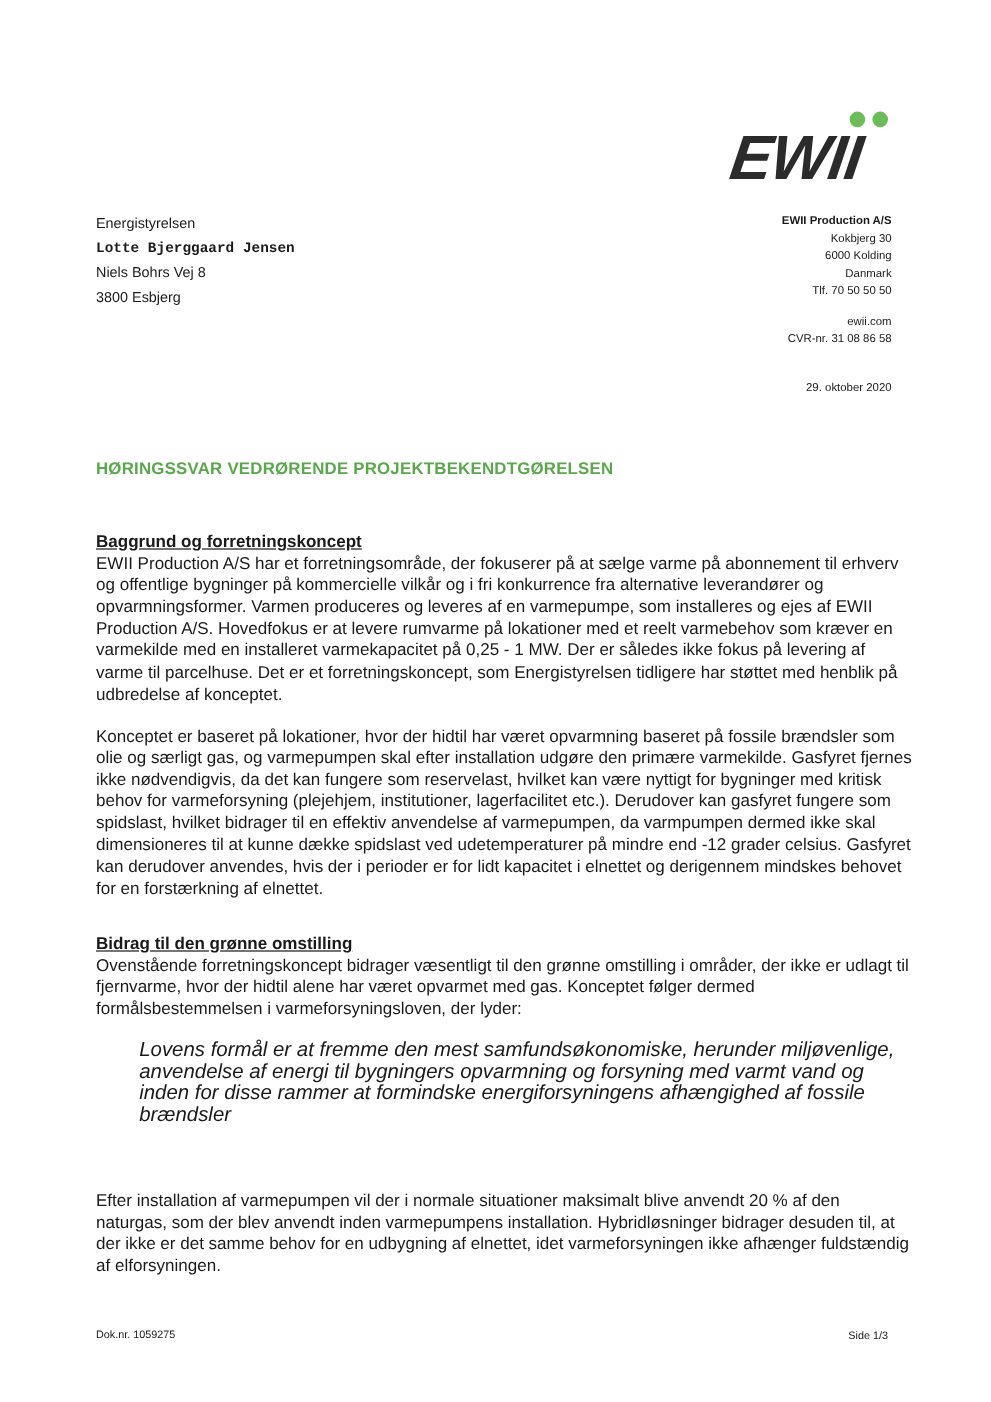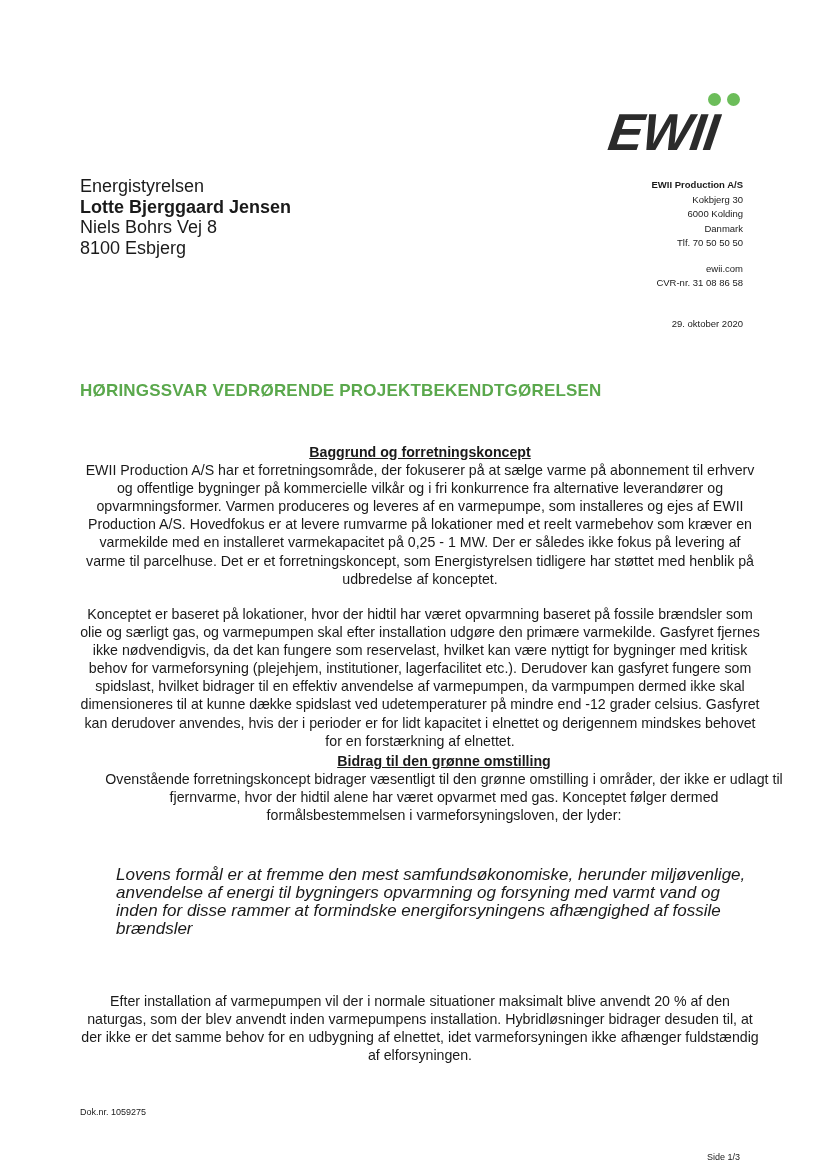--- a/index.html
+++ b/index.html
@@ -4,50 +4,50 @@
 <style>
   html, body { margin:0; padding:0; background:#ffffff; }
   body { width:826px; height:1168px; position:relative; overflow:hidden;
          font-family:"Liberation Sans", sans-serif; color:#1a1a1a; }
   .logo { position:absolute; left:609px; top:90px; width:135px; height:70px; }
   .logo-dots { position:absolute; right:4px; top:3px; display:flex; gap:6px; }
   .logo-dot { width:13px; height:13px; border-radius:50%; background:#6cbd5a; }
   .logo-text { position:absolute; left:0; top:16px; font-family:"Liberation Sans", sans-serif;
                font-weight:bold; font-style:italic; font-size:52px; line-height:52px;
                color:#2b2b2b; letter-spacing:-1px; transform:skewX(-8deg); }
-  .recipient { position:absolute; left:80px; top:176px; font-size:18px; line-height:20.5px; }
-  .recipient .bold { font-weight:bold; }
+  .recipient { position:absolute; left:80px; top:176px; font-size:12px; line-height:20.5px; }
+  .recipient .bold { font-weight:bold;font-family:Liberation Mono, monospace; }
   .sender { position:absolute; right:83px; top:178px; text-align:right; font-size:9.5px; line-height:14.5px; }
   .sender .bold { font-weight:bold;text-align:center; }
   .sender .gap { height:11px; }
   .date { position:absolute; right:83px; top:318px; font-size:9.5px; }
   .title { position:absolute; left:80px; top:380px; color:#5aa84c; font-weight:bold;
-           font-size:17px; line-height:21px; letter-spacing:0.2px;text-align:center; }
-  .body { position:absolute; left:80px; width:680px; font-size:14.2px; line-height:18.1px;text-align:center; }
+           font-size:14px; line-height:21px; letter-spacing:0.2px;text-align:center; }
+  .body { position:absolute; left:80px; width:680px; font-size:14.2px; line-height:18.1px; }
   .heading { font-weight:bold; text-decoration:underline; }
   .quote { position:absolute; left:116px; width:640px; font-style:italic; font-size:17px; line-height:18.1px; }
   .footer-left { position:absolute; left:80px; top:1107px; font-size:9px; }
-  .footer-right { position:absolute; right:86px; top:1108px; font-size:9px;margin-top:44px; }
+  .footer-right { position:absolute; right:86px; top:1108px; font-size:9px; }
 </style>
 </head>
 <body>
 
 <div class="logo">
   <div class="logo-dots">
     <div class="logo-dot"></div>
     <div class="logo-dot"></div>
   </div>
   <div class="logo-text">EWII</div>
 </div>
 
 <div class="recipient">
   <div>Energistyrelsen</div>
   <div class="bold">Lotte Bjerggaard Jensen</div>
   <div>Niels Bohrs Vej 8</div>
-  <div>8100 Esbjerg</div>
+  <div>3800 Esbjerg</div>
 </div>
 
 <div class="sender">
   <div class="bold">EWII Production A/S</div>
   <div>Kokbjerg 30</div>
   <div>6000 Kolding</div>
   <div>Danmark</div>
   <div>Tlf. 70 50 50 50</div>
   <div class="gap"></div>
   <div>ewii.com</div>
@@ -62,21 +62,21 @@
 
 <div class="body" style="top:443px;">
   <div class="heading">Baggrund og forretningskoncept</div>
   <div>EWII Production A/S har et forretningsområde, der fokuserer på at sælge varme på abonnement til erhverv og offentlige bygninger på kommercielle vilkår og i fri konkurrence fra alternative leverandører og opvarmningsformer. Varmen produceres og leveres af en varmepumpe, som installeres og ejes af EWII Production A/S. Hovedfokus er at levere rumvarme på lokationer med et reelt varmebehov som kræver en varmekilde med en installeret varmekapacitet på 0,25 - 1 MW. Der er således ikke fokus på levering af varme til parcelhuse. Det er et forretningskoncept, som Energistyrelsen tidligere har støttet med henblik på udbredelse af konceptet.</div>
 </div>
 
 <div class="body" style="top:605px;">
   <div>Konceptet er baseret på lokationer, hvor der hidtil har været opvarmning baseret på fossile brændsler som olie og særligt gas, og varmepumpen skal efter installation udgøre den primære varmekilde. Gasfyret fjernes ikke nødvendigvis, da det kan fungere som reservelast, hvilket kan være nyttigt for bygninger med kritisk behov for varmeforsyning (plejehjem, institutioner, lagerfacilitet etc.). Derudover kan gasfyret fungere som spidslast, hvilket bidrager til en effektiv anvendelse af varmepumpen, da varmpumpen dermed ikke skal dimensioneres til at kunne dække spidslast ved udetemperaturer på mindre end -12 grader celsius. Gasfyret kan derudover anvendes, hvis der i perioder er for lidt kapacitet i elnettet og derigennem mindskes behovet for en forstærkning af elnettet.</div>
 </div>
 
-<div class="body" style="top:752px;margin-left:24px;">
+<div class="body" style="top:778px;">
   <div class="heading">Bidrag til den grønne omstilling</div>
   <div>Ovenstående forretningskoncept bidrager væsentligt til den grønne omstilling i områder, der ikke er udlagt til fjernvarme, hvor der hidtil alene har været opvarmet med gas. Konceptet følger dermed formålsbestemmelsen i varmeforsyningsloven, der lyder:</div>
 </div>
 
 <div class="quote" style="top:866px;">Lovens formål er at fremme den mest samfundsøkonomiske, herunder miljøvenlige, anvendelse af energi til bygningers opvarmning og forsyning med varmt vand og inden for disse rammer at formindske energiforsyningens afhængighed af fossile brændsler</div>
 
 <div class="body" style="top:992px;">
   <div>Efter installation af varmepumpen vil der i normale situationer maksimalt blive anvendt 20 % af den naturgas, som der blev anvendt inden varmepumpens installation. Hybridløsninger bidrager desuden til, at der ikke er det samme behov for en udbygning af elnettet, idet varmeforsyningen ikke afhænger fuldstændig af elforsyningen.</div>
 </div>
 

